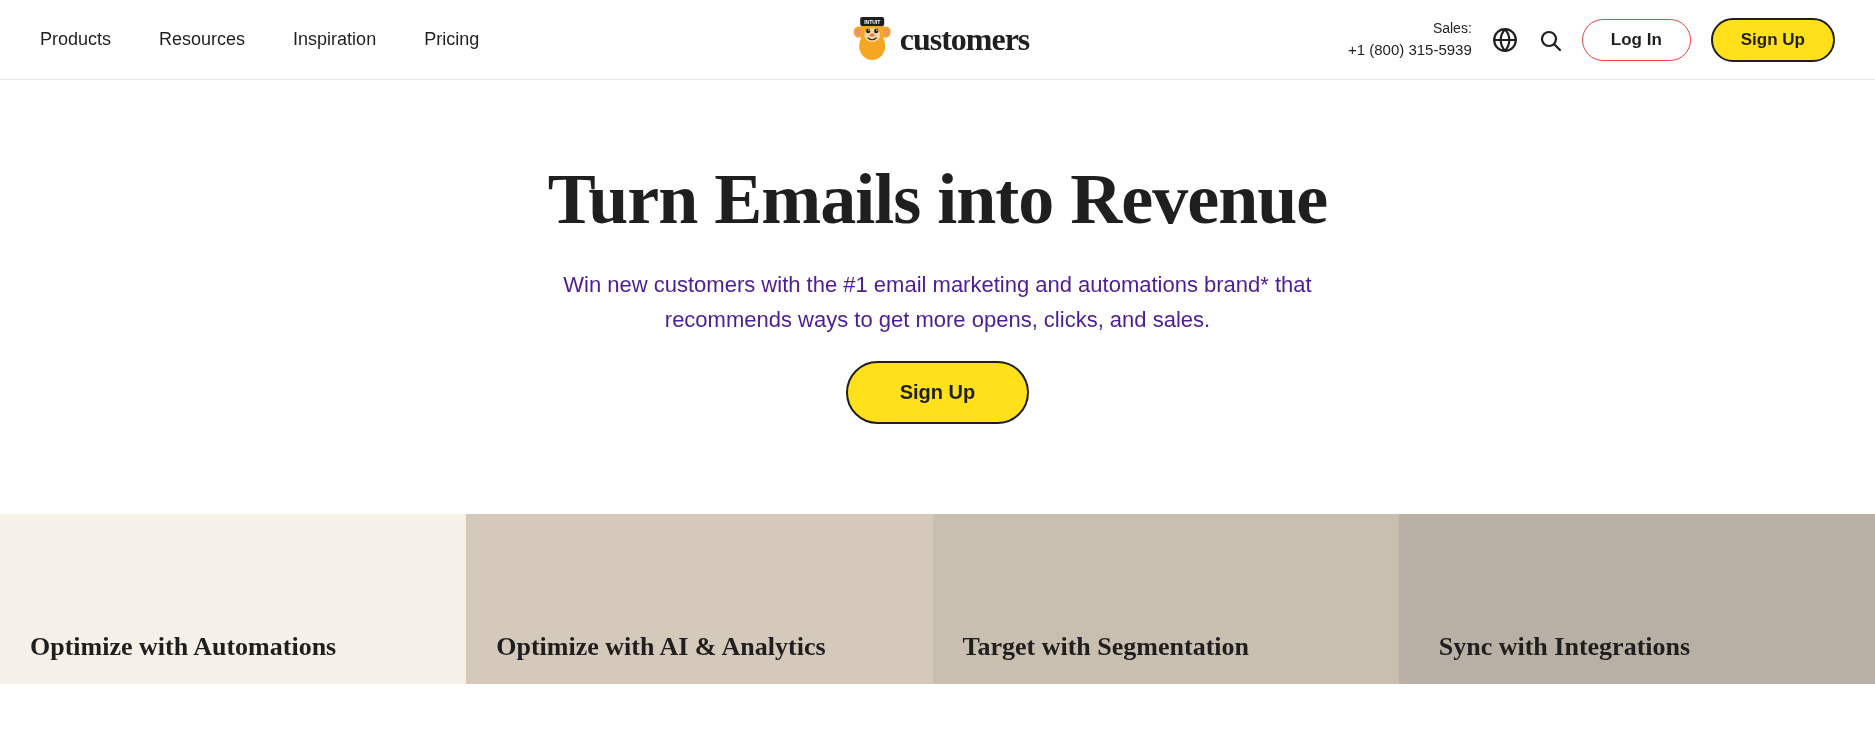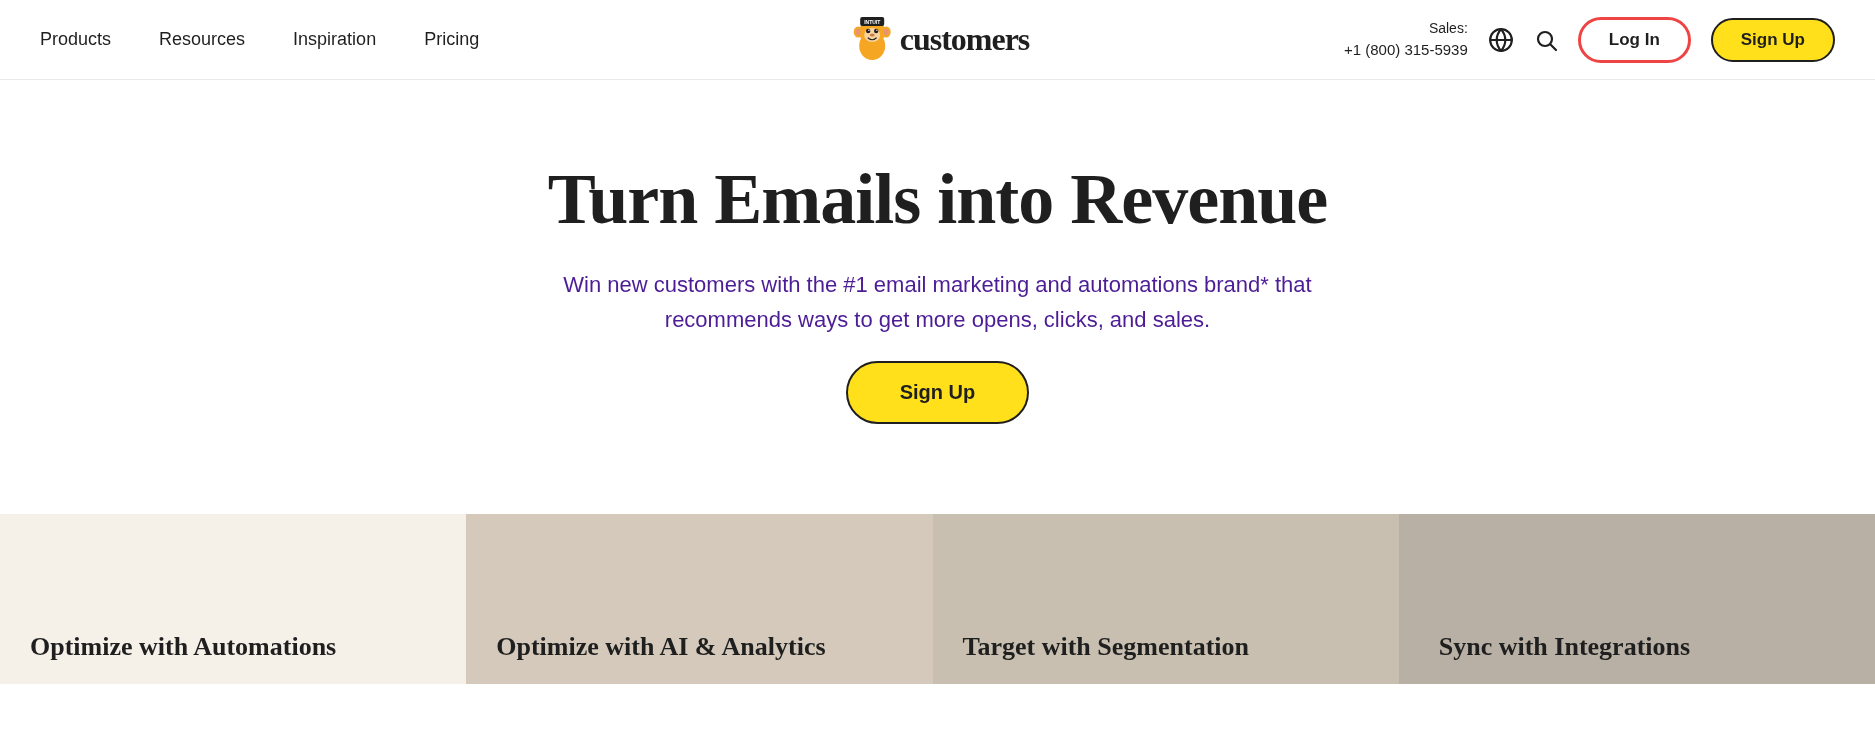--- a/index.html
+++ b/index.html
@@ -85,21 +85,21 @@
 
     .search-icon {
       cursor: pointer;
       color: #1f1f1f;
       font-size: 22px;
       display: flex;
       align-items: center;
     }
 
     .btn-login {
-      border: 3px solid #ef4444;
+      border: 1px solid #ef4444;
       background: transparent;
       color: #1f1f1f;
       padding: 10px 28px;
       border-radius: 50px;
       font-size: 17px;
       font-weight: 600;
       cursor: pointer;
       white-space: nowrap;
     }
 

